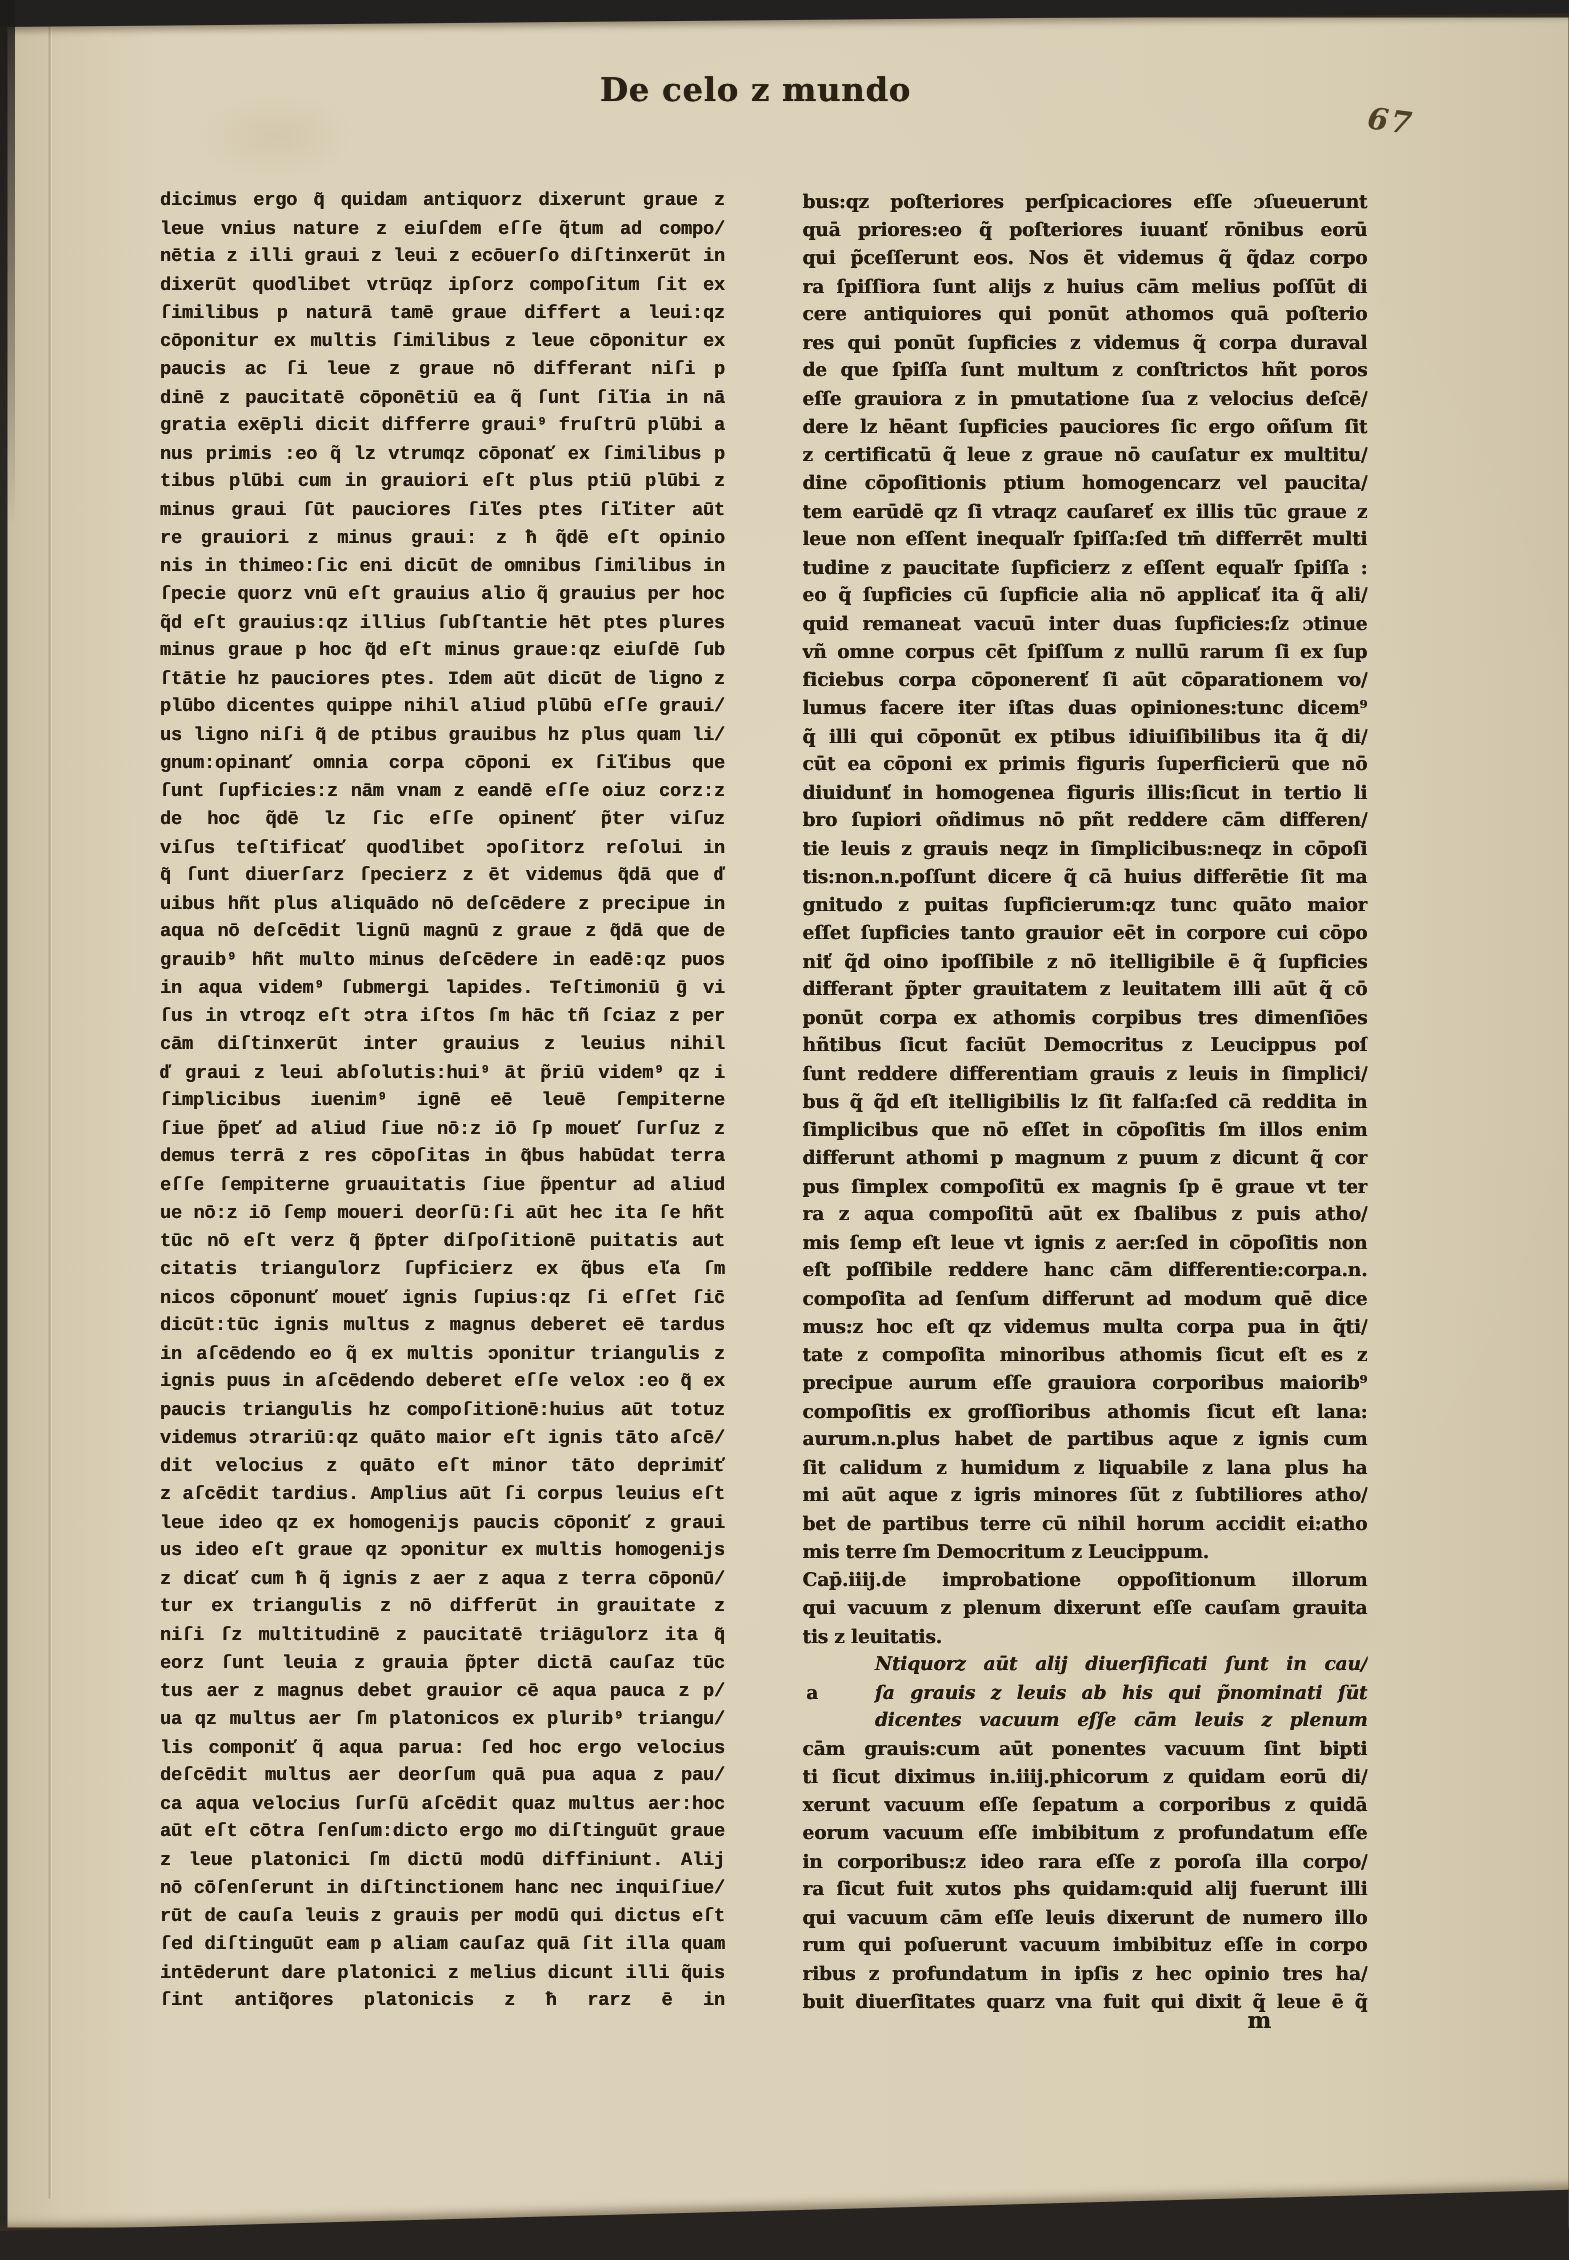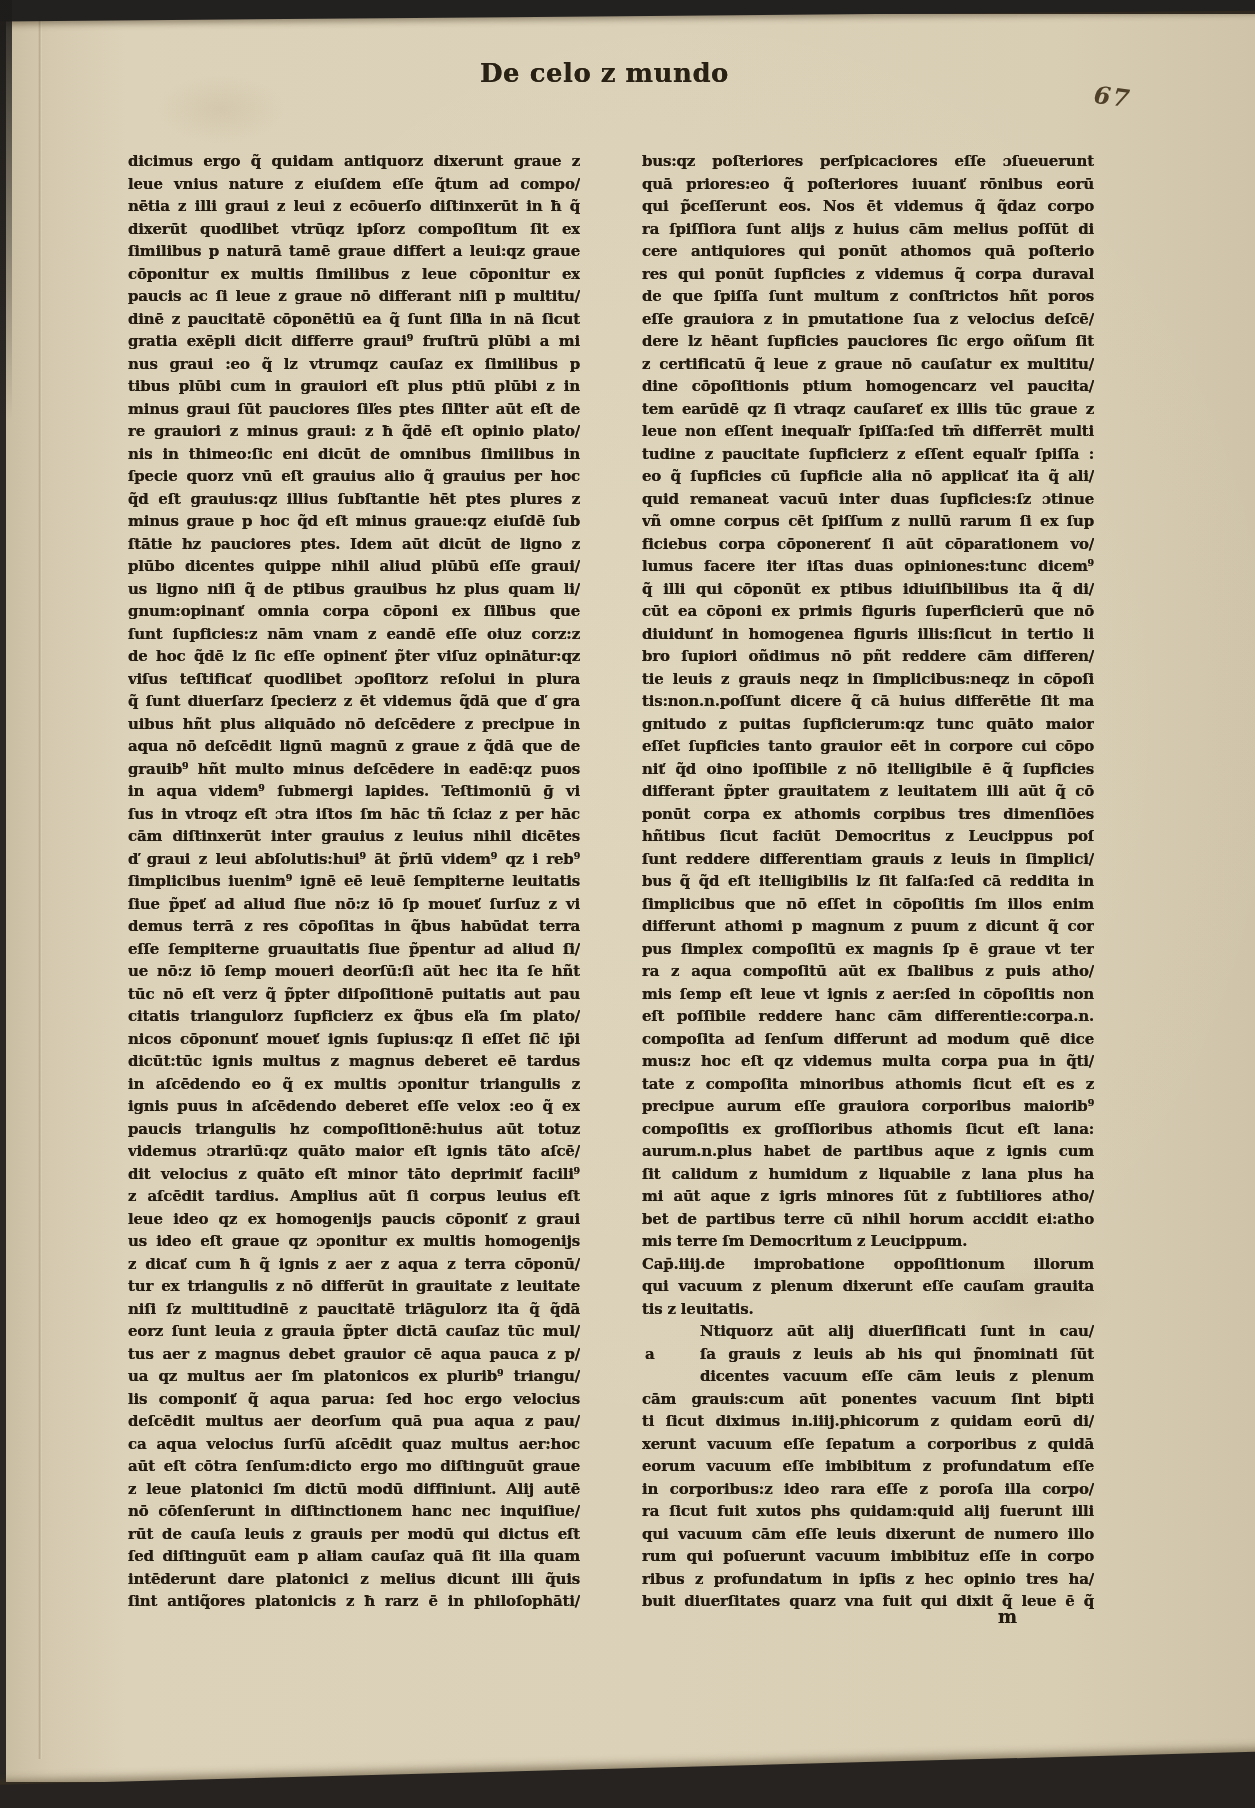--- a/index.html
+++ b/index.html
@@ -43,25 +43,25 @@
     position:absolute;left:1094px;top:82px;
     font-size:24px;font-style:italic;font-weight:bold;color:#4f4029;
     transform:rotate(7deg);letter-spacing:2px;
   }
   .col{
     position:absolute;width:452px;
     color:#241b10;font-size:15px;font-weight:bold;line-height:22.5px;
     text-shadow:0 0 0.5px rgba(40,26,10,0.85);
     letter-spacing:-0.2px;
   }
-  .col-left{left:128px;top:150px;}
+  .col-left{left:128px;top:150px;font-family:Liberation Mono, monospace;}
   .col-right{left:642px;top:150px;}
   .tl{height:22.5px;overflow:hidden;text-align:justify;text-align-last:justify;}
   .tl.short{text-align-last:left;}
-  .tl.indent{padding-left:58px;}
+  .tl.indent{padding-left:58px;font-style:italic;}
   .guide-letter{
     position:absolute;left:3px;top:1193px;font-size:15px;font-weight:bold;color:#241b10;
   }
   .signature-mark{
     position:absolute;left:998px;top:1606px;
     font-size:18px;font-weight:bold;color:#241b10;text-shadow:0 0 0.5px rgba(40,26,10,0.85);
   }
 </style>
 </head>
 <body>
@@ -80,21 +80,21 @@
 <div class="col col-left">
     <div class="tl">dicimus ergo q̃ quidam antiquorz dixerunt graue z</div>
     <div class="tl">leue vnius nature z eiuſdem eſſe q̃tum ad compo/</div>
     <div class="tl">nētia z illi graui z leui z ecōuerſo diſtinxerūt in ħ q̃</div>
     <div class="tl">dixerūt quodlibet vtrūqz ipſorz compoſitum ſit ex</div>
     <div class="tl">ſimilibus p naturā tamē graue differt a leui:qz graue</div>
     <div class="tl">cōponitur ex multis ſimilibus z leue cōponitur ex</div>
     <div class="tl">paucis ac ſi leue z graue nō differant niſi p multitu/</div>
     <div class="tl">dinē z paucitatē cōponētiū ea q̃ ſunt ſiľia in nā ſicut</div>
     <div class="tl">gratia exēpli dicit differre graui⁹ fruſtrū plūbi a mi</div>
-    <div class="tl">nus graui :eo q̃ lz vtrumqz cauſaz ex ſimilibus p</div>
+    <div class="tl">nus primis :eo q̃ lz vtrumqz cōponať ex ſimilibus p</div>
     <div class="tl">tibus plūbi cum in grauiori eſt plus ptiū plūbi z in</div>
     <div class="tl">minus graui ſūt pauciores ſiľes ptes ſiľiter aūt eſt de</div>
     <div class="tl">re grauiori z minus graui: z ħ q̃dē eſt opinio plato/</div>
     <div class="tl">nis in thimeo:ſic eni dicūt de omnibus ſimilibus in</div>
     <div class="tl">ſpecie quorz vnū eſt grauius alio q̃ grauius per hoc</div>
     <div class="tl">q̃d eſt grauius:qz illius ſubſtantie hēt ptes plures z</div>
     <div class="tl">minus graue p hoc q̃d eſt minus graue:qz eiuſdē ſub</div>
     <div class="tl">ſtātie hz pauciores ptes. Idem aūt dicūt de ligno z</div>
     <div class="tl">plūbo dicentes quippe nihil aliud plūbū eſſe graui/</div>
     <div class="tl">us ligno niſi q̃ de ptibus grauibus hz plus quam li/</div>

